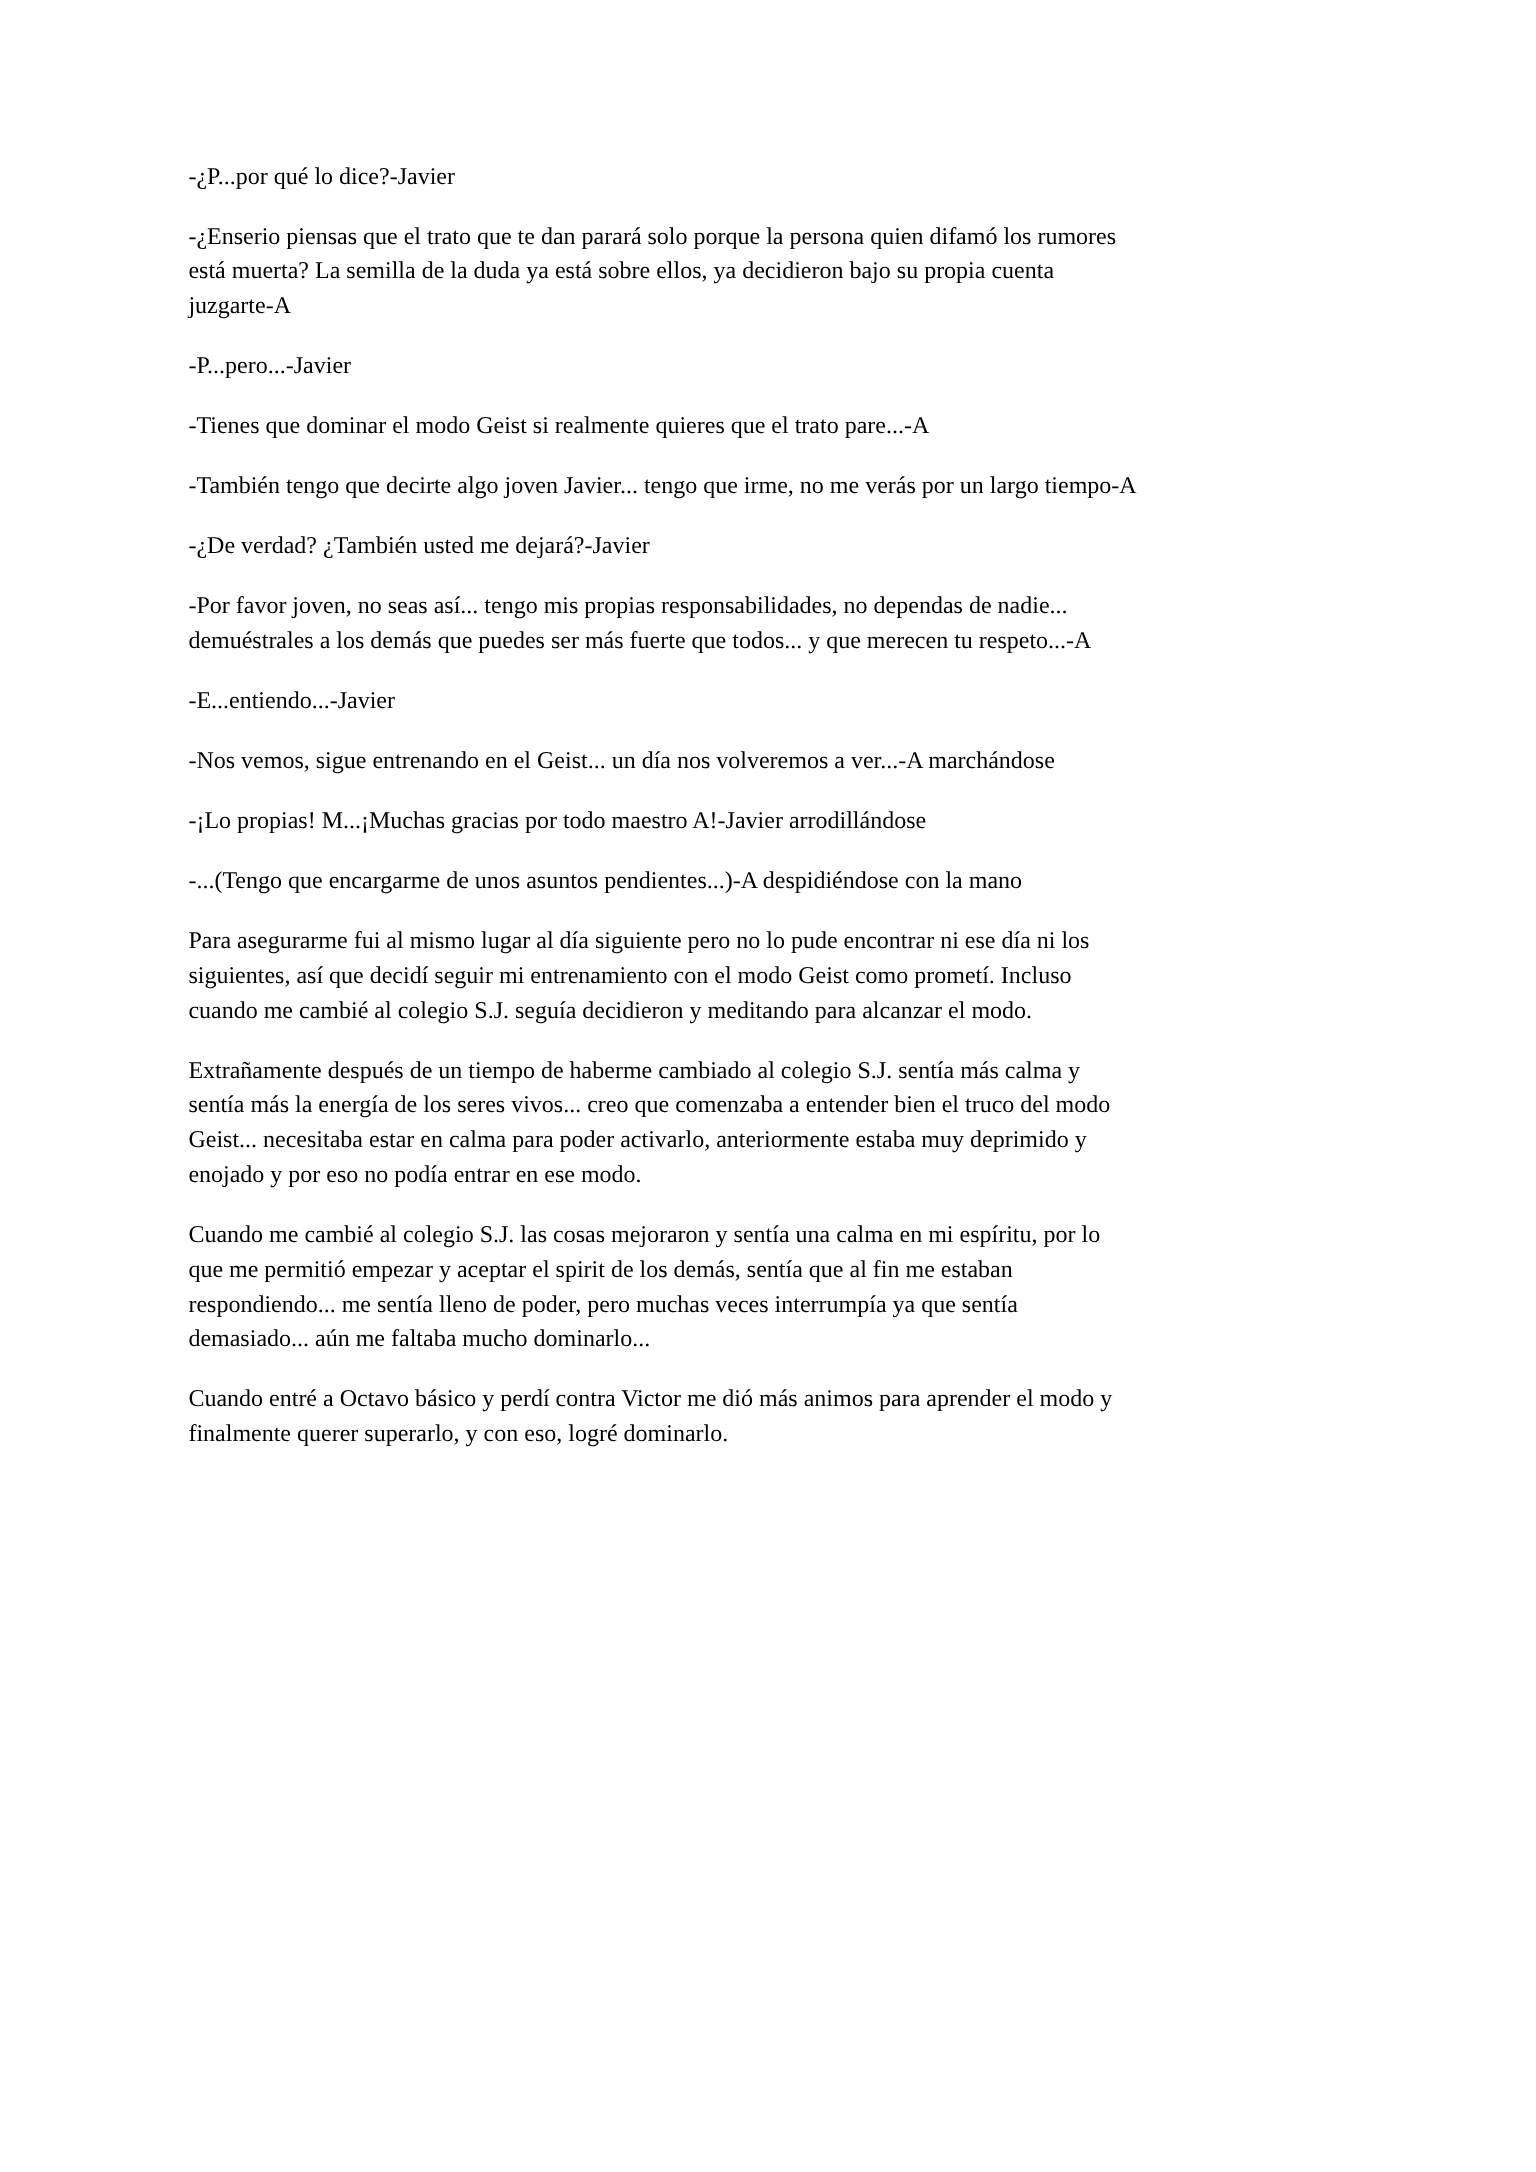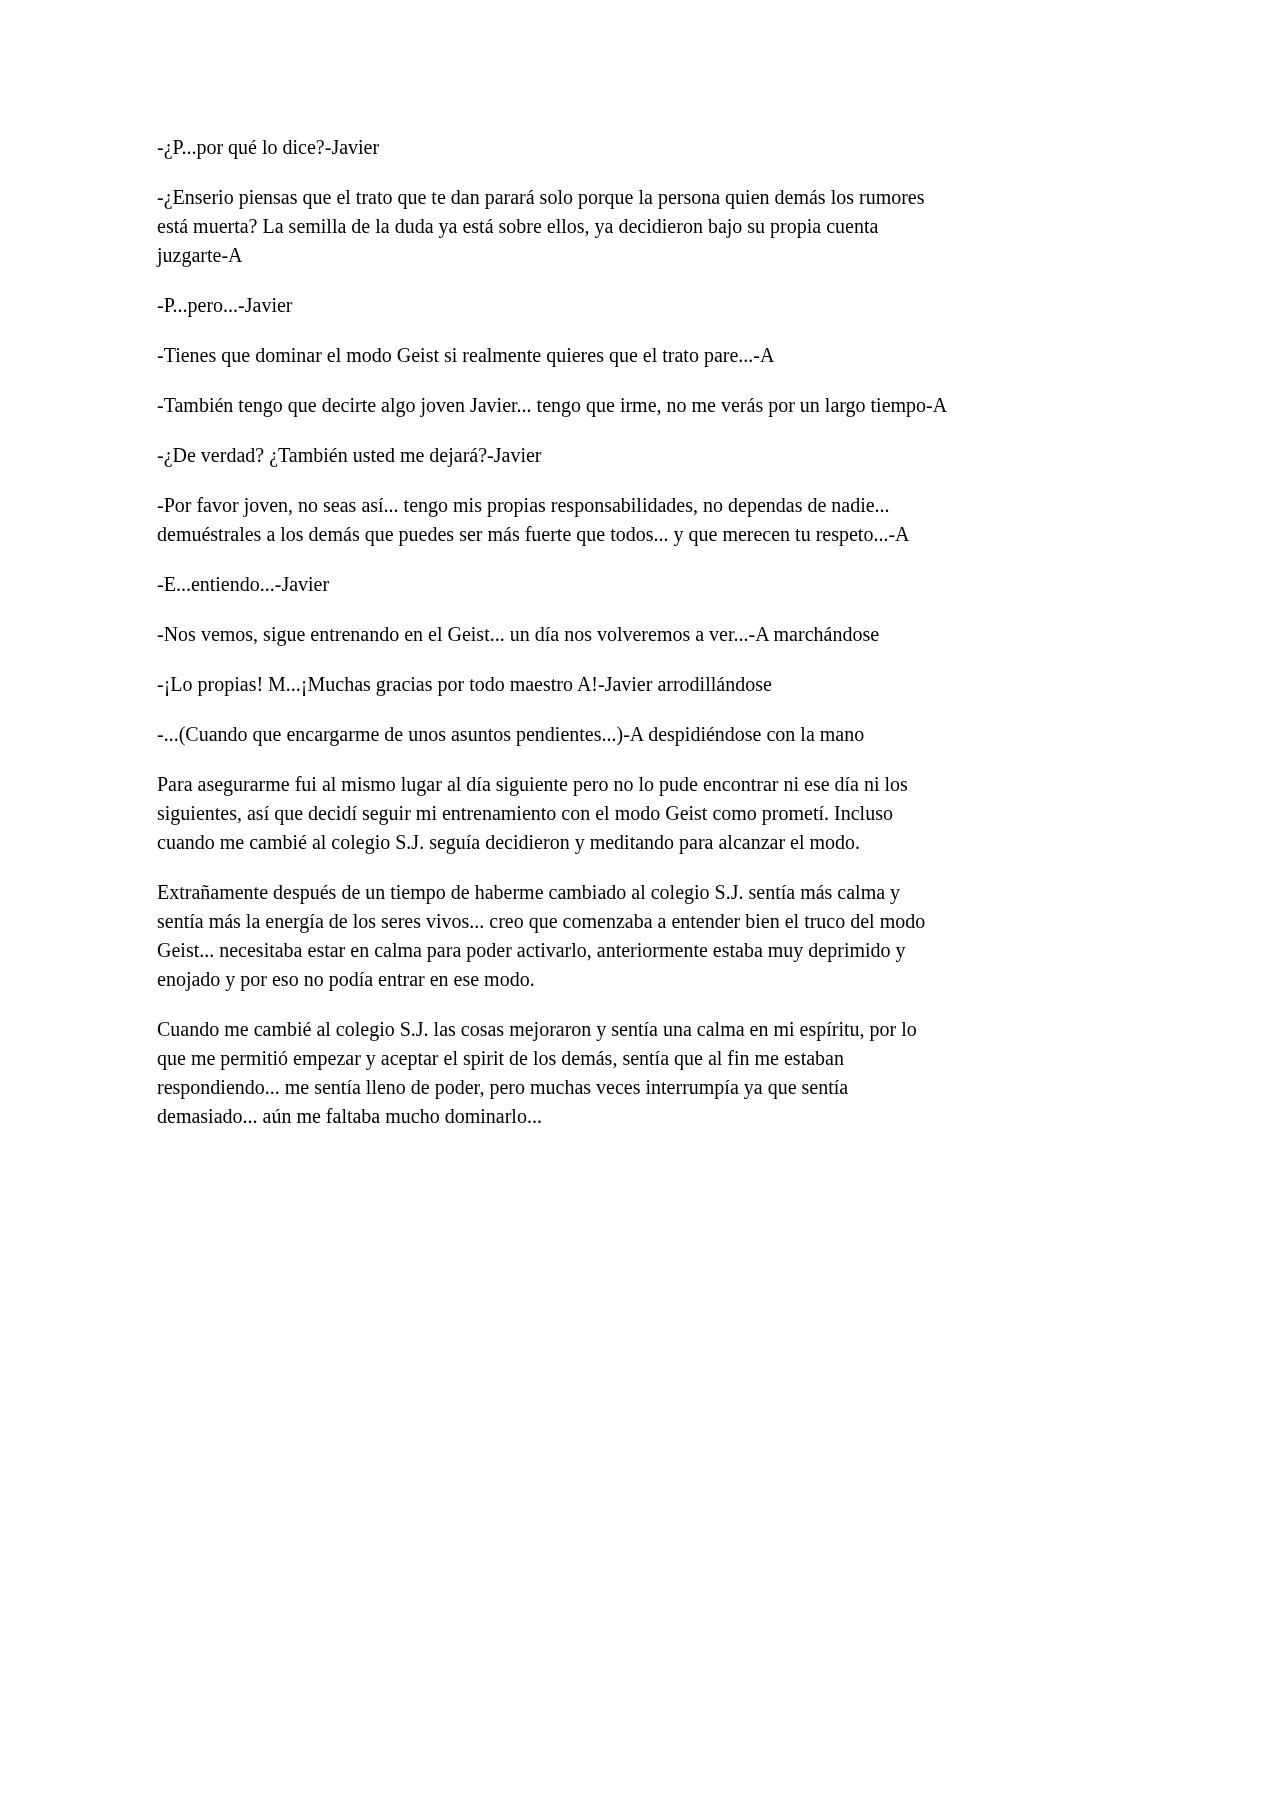--- a/index.html
+++ b/index.html
@@ -33,27 +33,28 @@
     white-space: normal;
     word-spacing: normal;
   }
 </style>
 </head>
 <body>
 
 <div class="page">
   <div class="content">
     <p>-¿P...por qué lo dice?-Javier</p>
-    <p>-¿Enserio piensas que el trato que te dan parará solo porque la persona quien demás los rumores está muerta? La semilla de la duda ya está sobre ellos, ya decidieron bajo su propia cuenta juzgarte-A</p>
+    <p>-¿Enserio piensas que el trato que te dan parará solo porque la persona quien difamó los rumores está muerta? La semilla de la duda ya está sobre ellos, ya decidieron bajo su propia cuenta juzgarte-A</p>
     <p>-P...pero...-Javier</p>
     <p>-Tienes que dominar el modo Geist si realmente quieres que el trato pare...-A</p>
     <p>-También tengo que decirte algo joven Javier... tengo que irme, no me verás por un largo tiempo-A</p>
     <p>-¿De verdad? ¿También usted me dejará?-Javier</p>
     <p>-Por favor joven, no seas así... tengo mis propias responsabilidades, no dependas de nadie... demuéstrales a los demás que puedes ser más fuerte que todos... y que merecen tu respeto...-A</p>
     <p>-E...entiendo...-Javier</p>
     <p>-Nos vemos, sigue entrenando en el Geist... un día nos volveremos a ver...-A marchándose</p>
     <p>-¡Lo propias! M...¡Muchas gracias por todo maestro A!-Javier arrodillándose</p>
-    <p>-...(Cuando que encargarme de unos asuntos pendientes...)-A despidiéndose con la mano</p>
+    <p>-...(Tengo que encargarme de unos asuntos pendientes...)-A despidiéndose con la mano</p>
     <p>Para asegurarme fui al mismo lugar al día siguiente pero no lo pude encontrar ni ese día ni los siguientes, así que decidí seguir mi entrenamiento con el modo Geist como prometí. Incluso cuando me cambié al colegio S.J. seguía decidieron y meditando para alcanzar el modo.</p>
     <p>Extrañamente después de un tiempo de haberme cambiado al colegio S.J. sentía más calma y sentía más la energía de los seres vivos... creo que comenzaba a entender bien el truco del modo Geist... necesitaba estar en calma para poder activarlo, anteriormente estaba muy deprimido y enojado y por eso no podía entrar en ese modo.</p>
     <p>Cuando me cambié al colegio S.J. las cosas mejoraron y sentía una calma en mi espíritu, por lo que me permitió empezar y aceptar el spirit de los demás, sentía que al fin me estaban respondiendo... me sentía lleno de poder, pero muchas veces interrumpía ya que sentía demasiado... aún me faltaba mucho dominarlo...</p>
+    <p>Cuando entré a Octavo básico y perdí contra Victor me dió más animos para aprender el modo y finalmente querer superarlo, y con eso, logré dominarlo.</p>
   </div>
 </div>
 
 </body></html>

